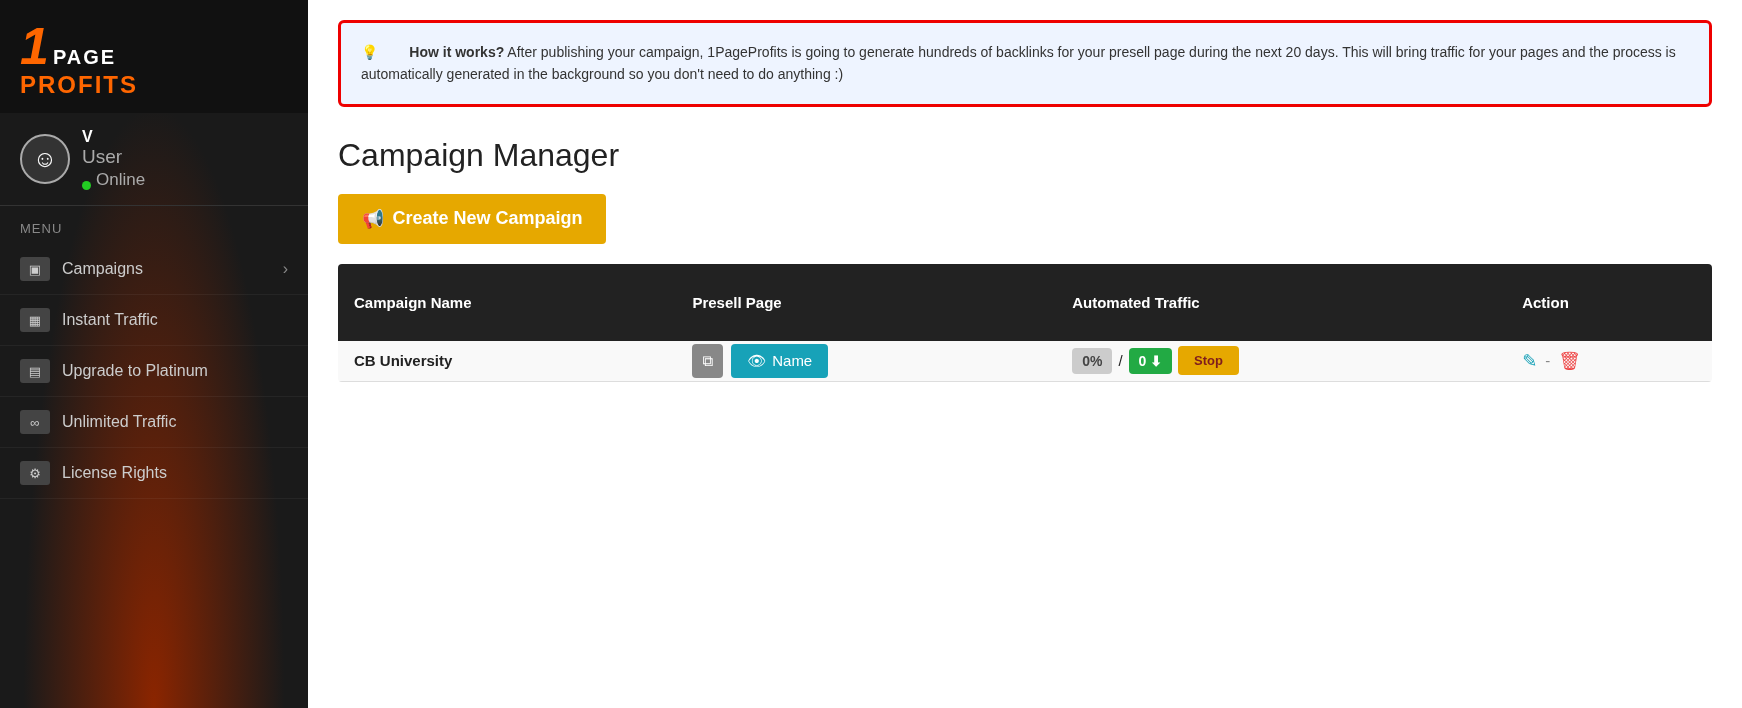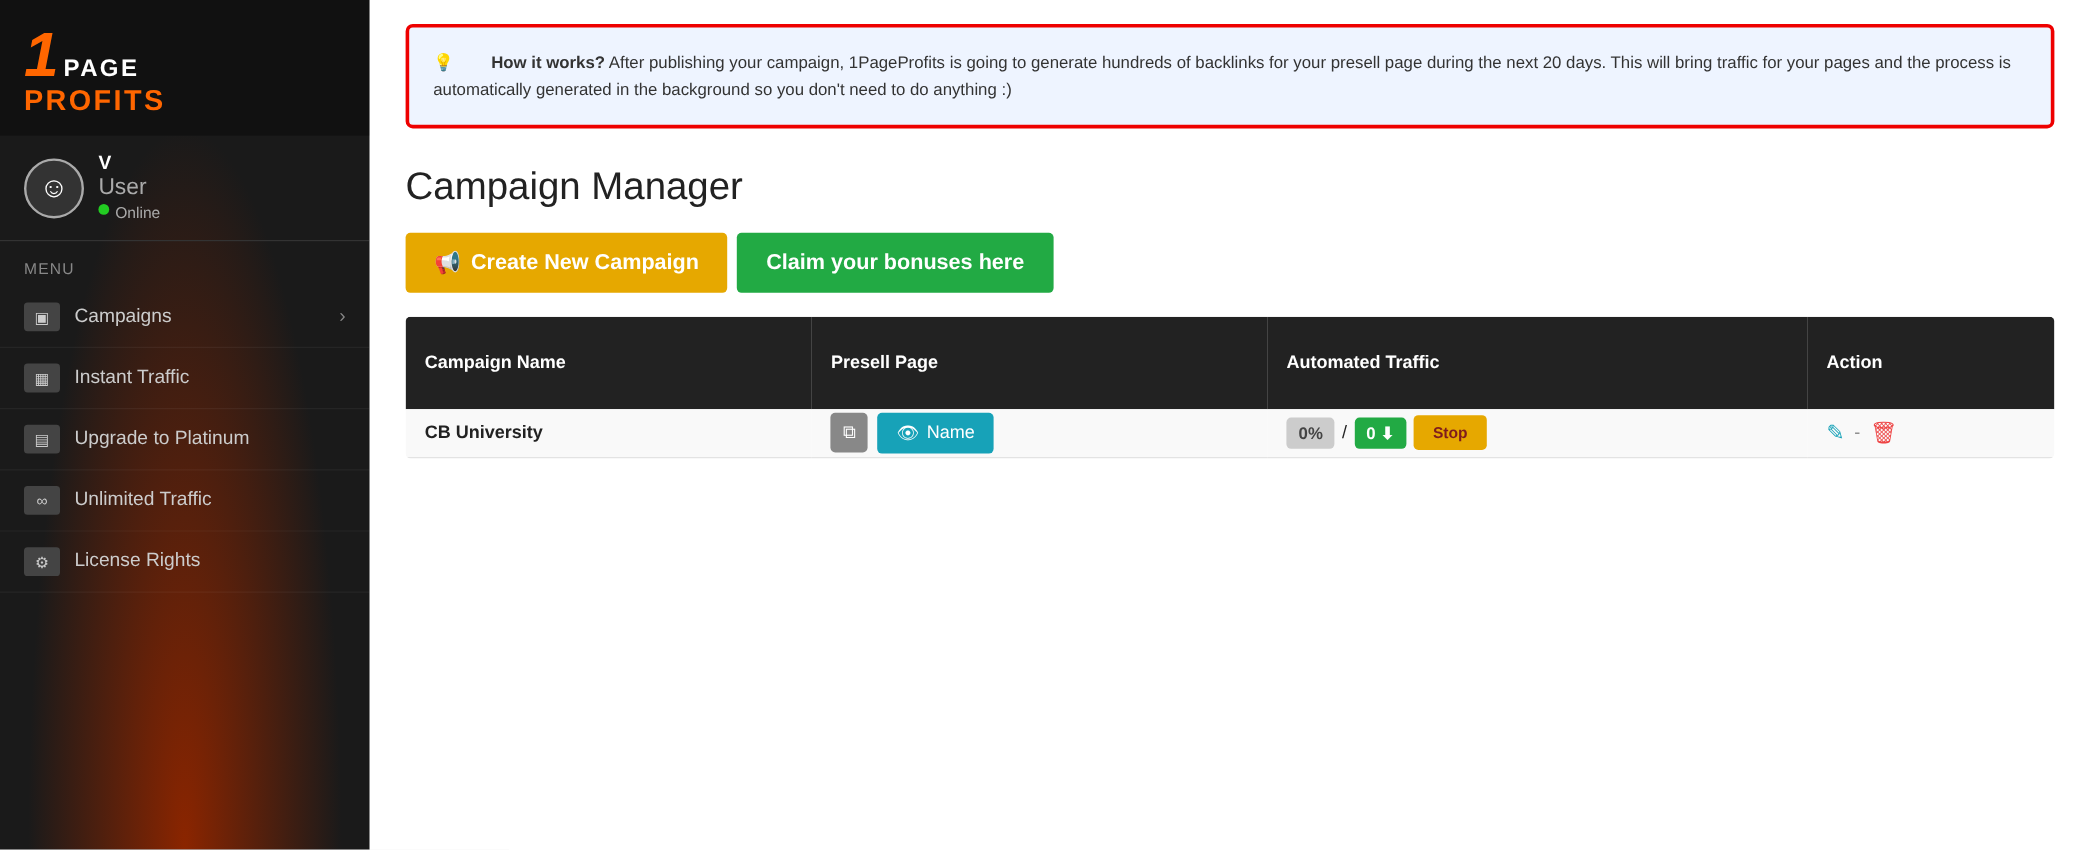--- a/index.html
+++ b/index.html
@@ -79,22 +79,22 @@
       color: #fff;
     }
 
     .user-info .role {
       font-size: 19px;
       color: #aaa;
     }
 
     .online-status {
       display: flex;
-      align-items: flex-start;
-      font-size: 13px;
+      align-items: flex-end;
+      font-size: 17px;
       color: #aaa;
       margin-top: 2px;
     }
 
     .online-dot {
       width: 9px;
       height: 9px;
       border-radius: 50%;
       background: #22cc22;
       margin-right: 5px;
@@ -395,23 +395,20 @@
       <strong>How it works?</strong>
       <span> After publishing your campaign, 1PageProfits is going to generate hundreds of backlinks for your presell page during the next 20 days. This will bring traffic for your pages and the process is automatically generated in the background so you don't need to do anything :)</span>
     </div>
 
     <h1 class="campaign-manager-title">Campaign Manager</h1>
 
     <div class="action-buttons">
       <button class="btn-create">
         <span>📢</span>
         <span>Create New Campaign</span>
-      </button>
-      <button class="btn-bonus">
-        <span>Claim your bonuses here</span>
       </button>
     </div>
 
     <table class="campaign-table">
       <thead>
         <tr>
           <th>Campaign Name</th>
           <th>Presell Page</th>
           <th>Automated Traffic</th>
           <th>Action</th>

